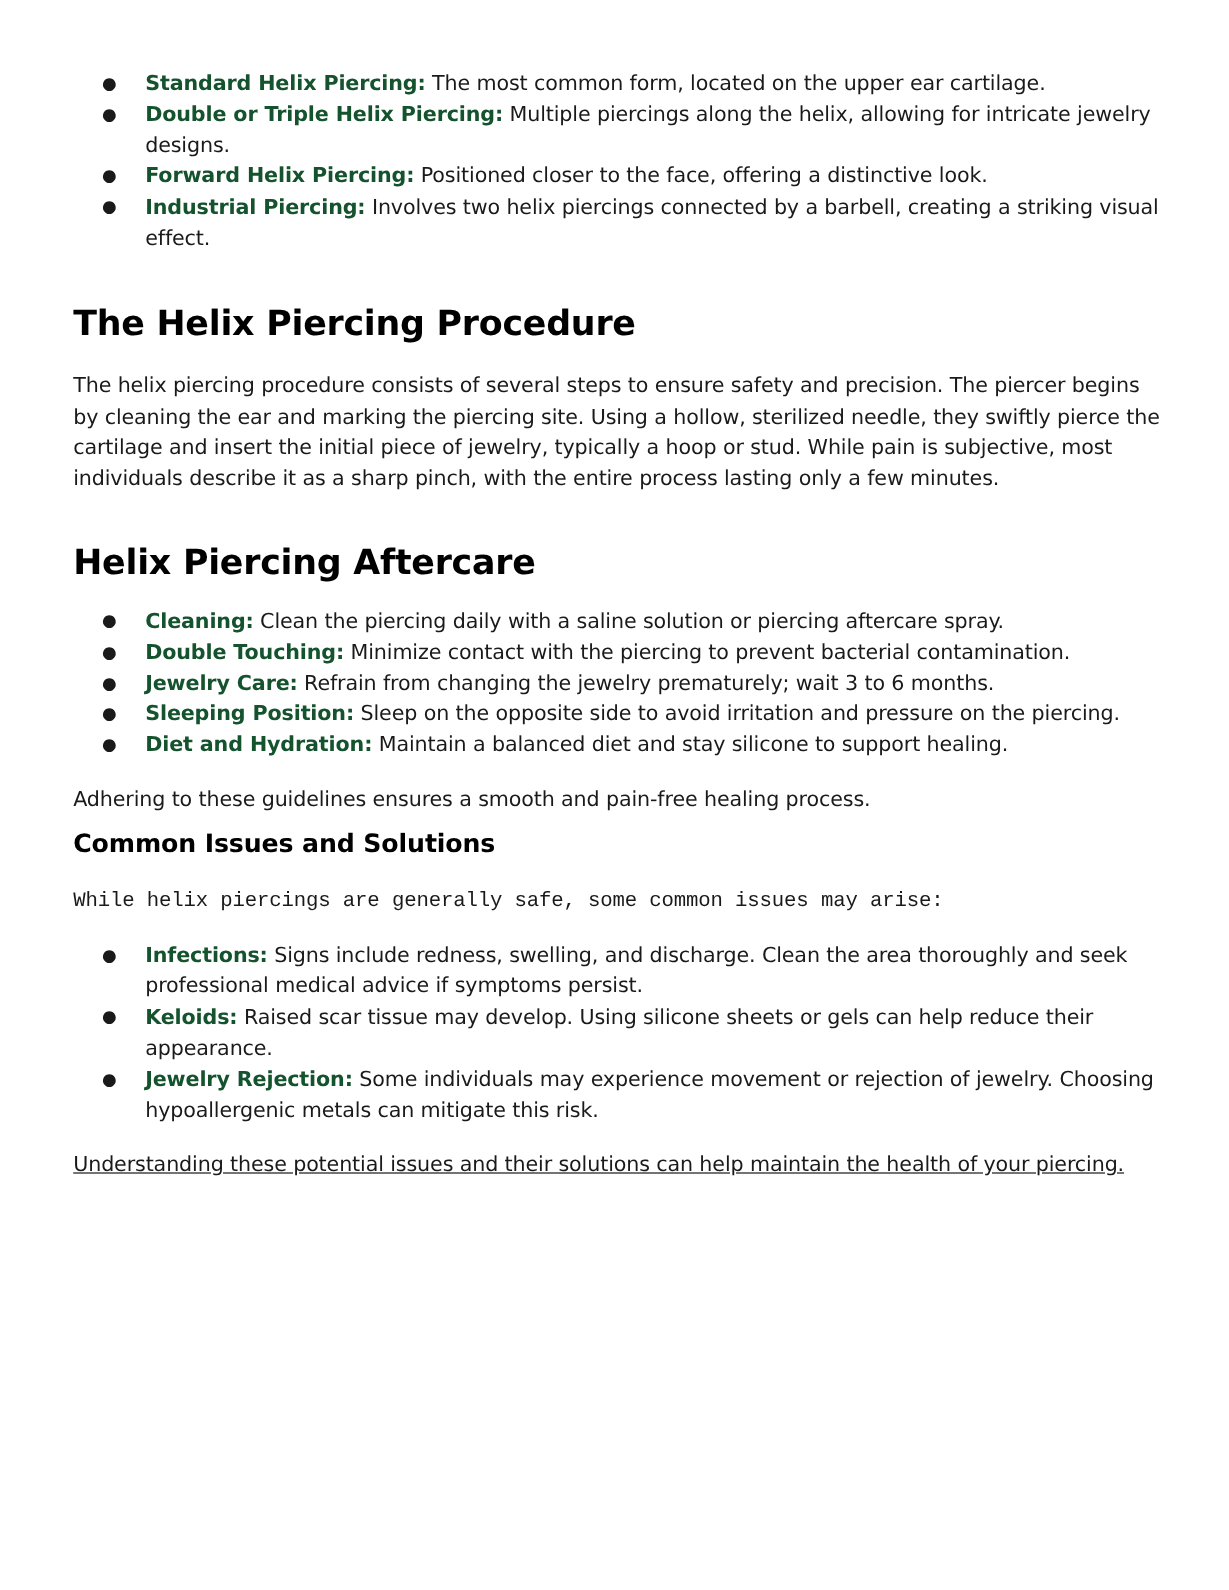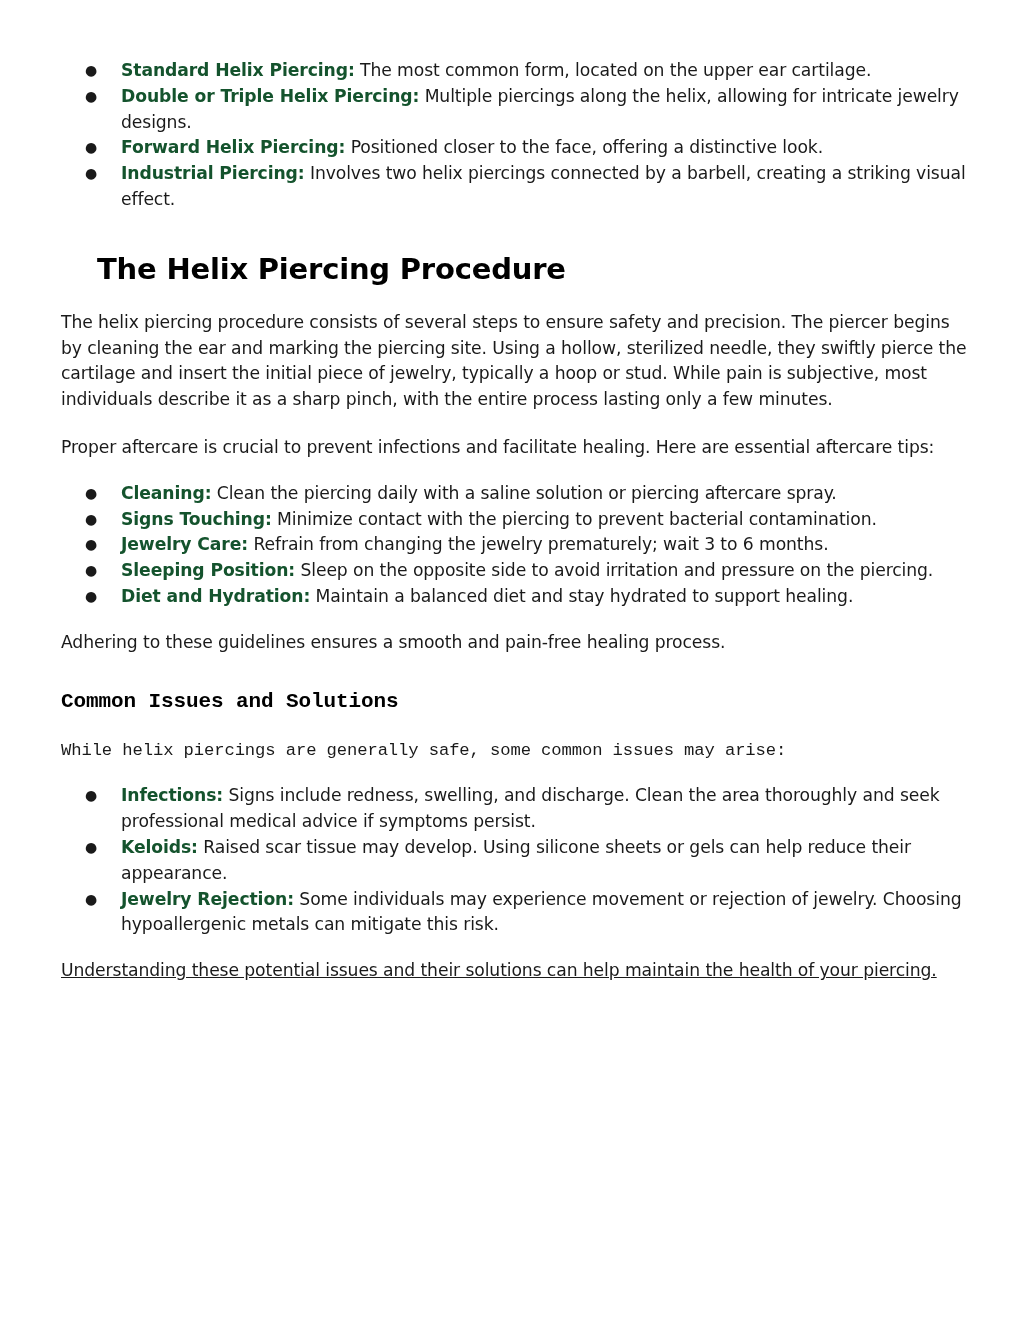--- a/index.html
+++ b/index.html
@@ -22,38 +22,38 @@
 <div class="page">
 
   <ul class="blist">
     <li><span class="bullet">●</span><b>Standard Helix Piercing:</b><span> The most common form, located on the upper ear cartilage.</span></li>
     <li><span class="bullet">●</span><b>Double or Triple Helix Piercing:</b><span> Multiple piercings along the helix, allowing for intricate jewelry designs.</span></li>
     <li><span class="bullet">●</span><b>Forward Helix Piercing:</b><span> Positioned closer to the face, offering a distinctive look.</span></li>
     <li><span class="bullet">●</span><b>Industrial Piercing:</b><span> Involves two helix piercings connected by a barbell, creating a striking visual effect.</span></li>
   </ul>
 
 
-  <h2 class="h-large" style="margin-top:38px;margin-left:36px;">The Helix Piercing Procedure</h2>
+  <h2 class="h-large" style="margin-top:38px;">The Helix Piercing Procedure</h2>
 
   <p class="para" style="margin-top:23px;">The helix piercing procedure consists of several steps to ensure safety and precision. The piercer begins by cleaning the ear and marking the piercing site. Using a hollow, sterilized needle, they swiftly pierce the cartilage and insert the initial piece of jewelry, typically a hoop or stud. While pain is subjective, most individuals describe it as a sharp pinch, with the entire process lasting only a few minutes.</p>
 
+  <h2 class="h-large" style="margin-top:37px;">Helix Piercing Aftercare</h2>
 
-  <p class="para" style="margin-top:22px;">Proper aftercare is crucial to prevent infections and facilitate healing. Here are essential aftercare tips:</p>
 
   <ul class="blist" style="margin-top:20px;">
     <li><span class="bullet">●</span><b>Cleaning:</b><span> Clean the piercing daily with a saline solution or piercing aftercare spray.</span></li>
-    <li><span class="bullet">●</span><b>Signs Touching:</b><span> Minimize contact with the piercing to prevent bacterial contamination.</span></li>
+    <li><span class="bullet">●</span><b>Double Touching:</b><span> Minimize contact with the piercing to prevent bacterial contamination.</span></li>
     <li><span class="bullet">●</span><b>Jewelry Care:</b><span> Refrain from changing the jewelry prematurely; wait 3 to 6 months.</span></li>
     <li><span class="bullet">●</span><b>Sleeping Position:</b><span> Sleep on the opposite side to avoid irritation and pressure on the piercing.</span></li>
-    <li><span class="bullet">●</span><b>Diet and Hydration:</b><span> Maintain a balanced diet and stay hydrated to support healing.</span></li>
+    <li><span class="bullet">●</span><b>Diet and Hydration:</b><span> Maintain a balanced diet and stay silicone to support healing.</span></li>
   </ul>
 
   <p class="para" style="margin-top:20px;">Adhering to these guidelines ensures a smooth and pain-free healing process.</p>
 
-  <h3 class="h-small" style="margin-top:32px;font-family:Liberation Mono, monospace;">Common Issues and Solutions</h3>
+  <h3 class="h-small" style="margin-top:8px;">Common Issues and Solutions</h3>
 
   <p class="para" style="margin-top:22px;font-family:Liberation Mono, monospace;">While helix piercings are generally safe, some common issues may arise:</p>
 
   <ul class="blist" style="margin-top:20px;">
     <li><span class="bullet">●</span><b>Infections:</b><span> Signs include redness, swelling, and discharge. Clean the area thoroughly and seek professional medical advice if symptoms persist.</span></li>
     <li><span class="bullet">●</span><b>Keloids:</b><span> Raised scar tissue may develop. Using silicone sheets or gels can help reduce their appearance.</span></li>
     <li><span class="bullet">●</span><b>Jewelry Rejection:</b><span> Some individuals may experience movement or rejection of jewelry. Choosing hypoallergenic metals can mitigate this risk.</span></li>
   </ul>
 
   <p class="para" style="margin-top:20px;text-decoration:underline;">Understanding these potential issues and their solutions can help maintain the health of your piercing.</p>

